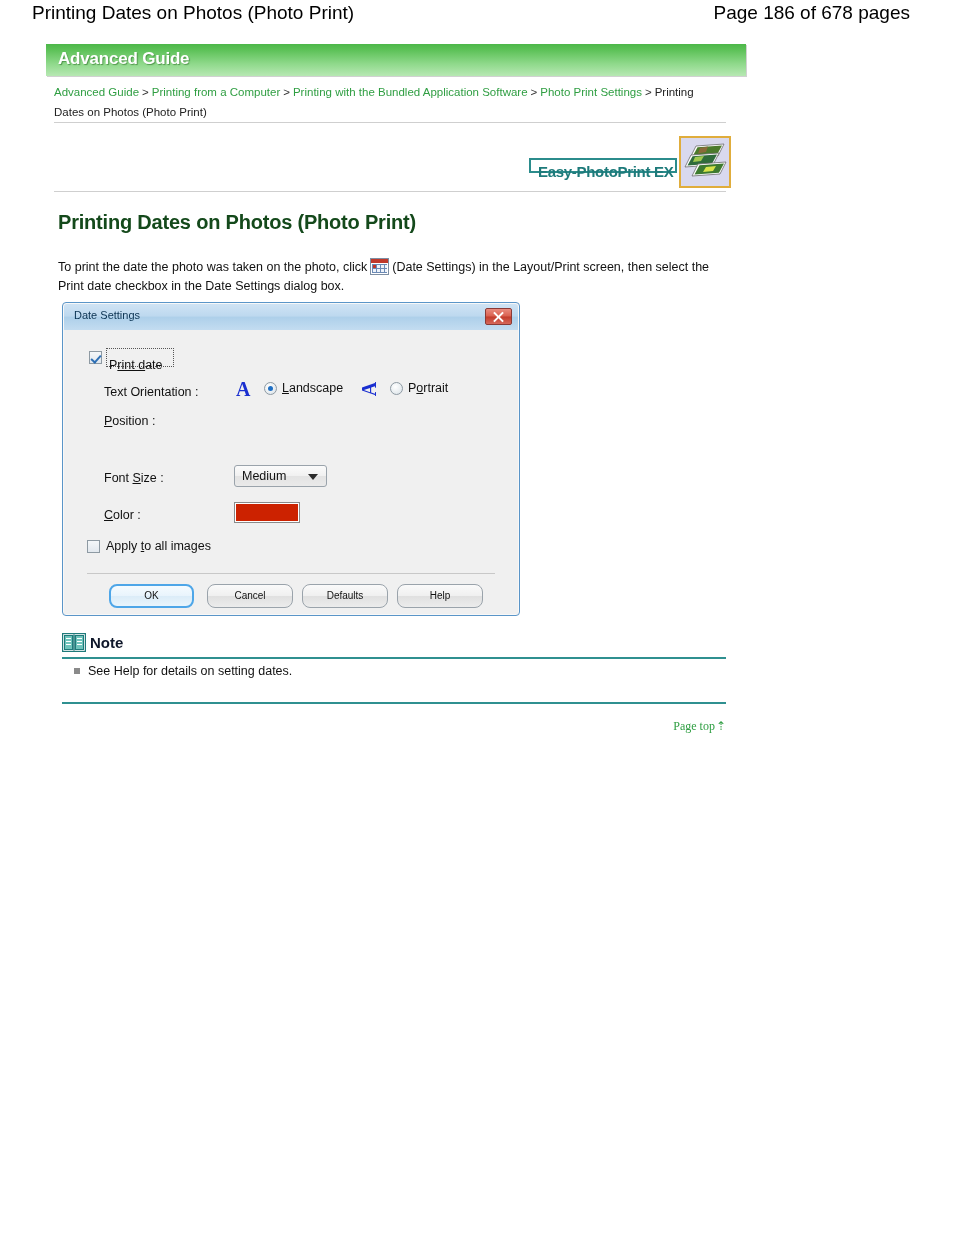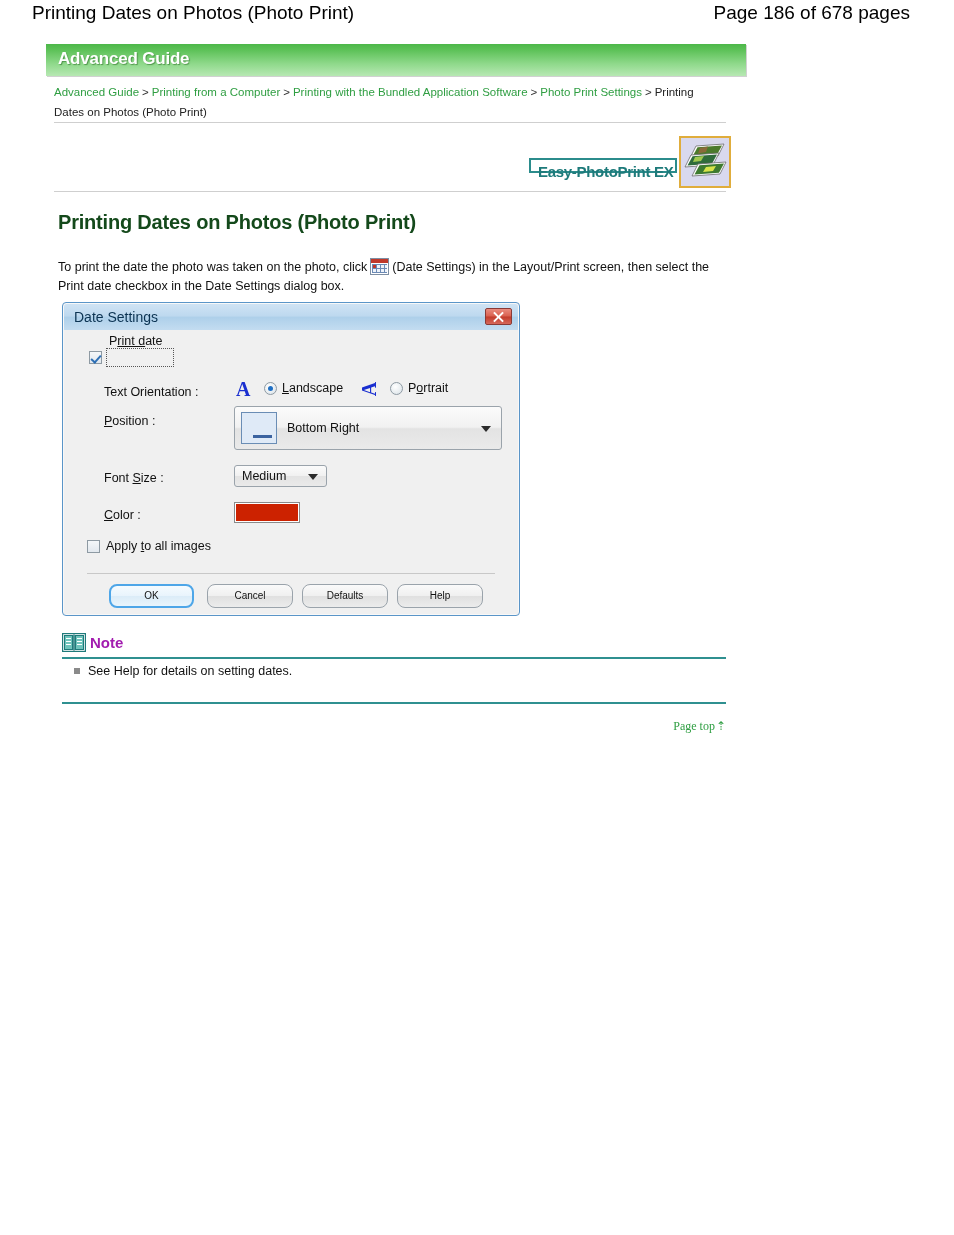--- a/index.html
+++ b/index.html
@@ -203,21 +203,21 @@
     left: 1px; top: 1px;
     width: 454px;
     height: 26px;
     background: linear-gradient(to bottom, #cfe3f4 0%, #bed9ef 45%, #aed0ea 52%, #c3dcf0 100%);
     border-top-left-radius: 3px;
     border-top-right-radius: 3px;
   }
   .dialog-title {
     position: absolute;
     left: 10px; top: 5px;
-    font-size: 14px;
+    font-size: 11px;
     color: #0b3352;
     white-space: nowrap;
   }
   .dialog-close {
     position: absolute;
     right: 6px; top: 4px;
     width: 27px;
     height: 17px;
     border: 1px solid #8a3a35;
     border-radius: 2px;
@@ -403,21 +403,21 @@
     position: absolute;
     left: 62px; top: 633px;
     width: 24px;
     height: 19px;
   }
   .note-title {
     position: absolute;
     left: 90px; top: 634px;
     font-size: 15px;
     font-weight: bold;
-    color: #a21caf;
+    color: #0f172a;
   }
   .note-rule-top {
     position: absolute;
     left: 62px; top: 657px;
     width: 664px;
     height: 2px;
     background: #2f9090;
   }
   .note-rule-bottom {
     position: absolute;
@@ -512,40 +512,33 @@
     <div class="dialog-close">
       <span class="x1"></span>
         <span class="x2"></span>
     </div>
   </div>
 
   <div class="dialog-body">
 
     <div class="cbx checked" style="left:25px; top:21px;"></div>
     <div class="focus-box" style="left:42px; top:18px; width:68px; height:19px;"></div>
-    <div class="cbx-label" style="left:45px; top:4px;">P<u>rint d</u>ate</div>
+    <div class="cbx-label" style="left:45px; top:28px;">P<u>rint d</u>ate</div>
 
     <div class="field-label" style="left:40px; top:55px;">Text Orientation :</div>
 
     <div class="orient-glyph-land" style="left:172px; top:49px;">A</div>
     <div class="radio on" style="left:200px; top:52px;"></div>
     <div class="radio-label" style="left:218px; top:51px;"><u>L</u>andscape</div>
 
     <div class="orient-glyph-port" style="left:298px; top:49px;">A</div>
     <div class="radio" style="left:326px; top:52px;"></div>
     <div class="radio-label" style="left:344px; top:51px;">P<u>o</u>rtrait</div>
 
     <div class="field-label" style="left:40px; top:84px;"><u>P</u>osition :</div>
-    <div class="combo" style="left:170px; top:76px; width:268px; height:44px;">
-      <div class="pos-icon">
-        <div class="pos-icon-bar"></div>
-      </div>
-      <div class="combo-text" style="left:52px; top:14px;">Bottom Right</div>
-      <div class="combo-arrow" style="right:10px; top:19px;"></div>
-    </div>
 
     <div class="field-label" style="left:40px; top:141px;">Font <u>S</u>ize :</div>
     <div class="combo" style="left:170px; top:135px; width:93px; height:22px;">
       <div class="combo-text" style="left:7px; top:3px;">Medium</div>
       <div class="combo-arrow" style="right:8px; top:8px;"></div>
     </div>
 
     <div class="field-label" style="left:40px; top:178px;"><u>C</u>olor :</div>
     <div class="color-swatch" style="left:170px; top:172px; width:66px; height:21px;"></div>
 

